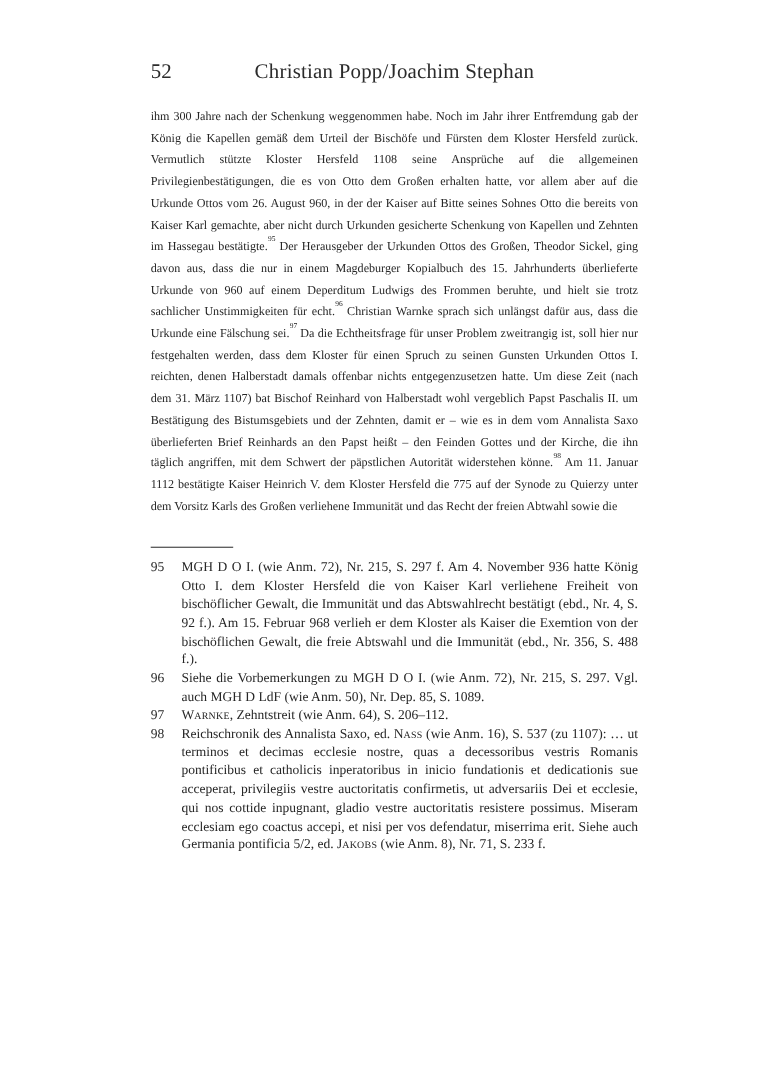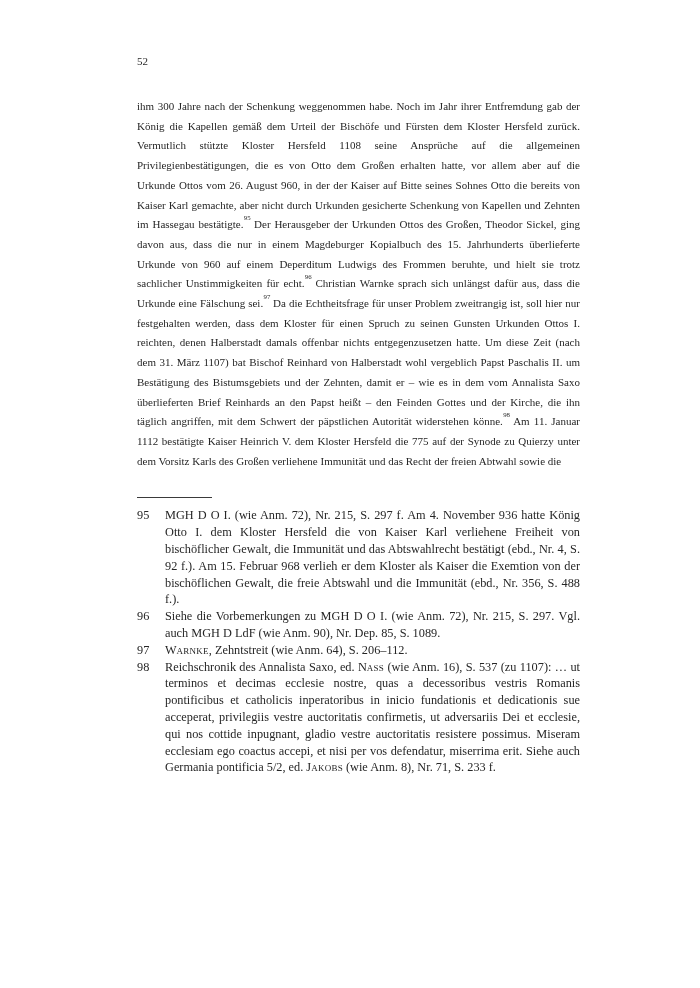--- a/index.html
+++ b/index.html
@@ -19,21 +19,21 @@
   .content {
     position: absolute;
     left: 137px;
     top: 55px;
     width: 443px;
   }
   .page-header {
     position: relative;
     width: 100%;
     height: 20px;
-    font-size: 11px;
+    font-size: 19px;
     color: #2b2b2b;
   }
   .page-number {
     position: absolute;
     left: 0;
     top: 0;
   }
   .running-head {
     position: absolute;
     left: 0;
@@ -82,34 +82,35 @@
   .sc { font-variant: small-caps; letter-spacing: 0.02em; }
 </style>
 </head>
 <body>
 
 <div class="page">
   <div class="content">
 
     <div class="page-header">
       <span class="page-number">52</span>
+      <span class="running-head">Christian Popp/Joachim Stephan</span>
     </div>
 
     <div class="body-text"><span>ihm 300 Jahre nach der Schenkung weggenommen habe. Noch im Jahr ihrer Entfremdung gab der König die Kapellen gemäß dem Urteil der Bischöfe und Fürsten dem Kloster Hersfeld zurück. Vermutlich stützte Kloster Hersfeld 1108 seine Ansprüche auf die allgemeinen Privilegienbestätigungen, die es von Otto dem Großen erhalten hatte, vor allem aber auf die Urkunde Ottos vom 26. August 960, in der der Kaiser auf Bitte seines Sohnes Otto die bereits von Kaiser Karl gemachte, aber nicht durch Urkunden gesicherte Schenkung von Kapellen und Zehnten im Hassegau bestätigte.</span><sup>95</sup><span> Der Herausgeber der Urkunden Ottos des Großen, Theodor Sickel, ging davon aus, dass die nur in einem Magdeburger Kopialbuch des 15. Jahrhunderts überlieferte Urkunde von 960 auf einem Deperditum Ludwigs des Frommen beruhte, und hielt sie trotz sachlicher Unstimmigkeiten für echt.</span><sup>96</sup><span> Christian Warnke sprach sich unlängst dafür aus, dass die Urkunde eine Fälschung sei.</span><sup>97</sup><span> Da die Echtheitsfrage für unser Problem zweitrangig ist, soll hier nur festgehalten werden, dass dem Kloster für einen Spruch zu seinen Gunsten Urkunden Ottos I. reichten, denen Halberstadt damals offenbar nichts entgegenzusetzen hatte. Um diese Zeit (nach dem 31. März 1107) bat Bischof Reinhard von Halberstadt wohl vergeblich Papst Paschalis II. um Bestätigung des Bistumsgebiets und der Zehnten, damit er – wie es in dem vom Annalista Saxo überlieferten Brief Reinhards an den Papst heißt – den Feinden Gottes und der Kirche, die ihn täglich angriffen, mit dem Schwert der päpstlichen Autorität widerstehen könne.</span><sup>98</sup><span> Am 11. Januar 1112 bestätigte Kaiser Heinrich V. dem Kloster Hersfeld die 775 auf der Synode zu Quierzy unter dem Vorsitz Karls des Großen verliehene Immunität und das Recht der freien Abtwahl sowie die</span></div>
 
     <div class="footnote-separator"></div>
 
     <div class="footnotes">
         <div class="footnote">
           <span class="fn-num">95</span>
           <div class="fn-text"><span>MGH D O I. (wie Anm. 72), Nr. 215, S. 297 f. Am 4. November 936 hatte König Otto I. dem Kloster Hersfeld die von Kaiser Karl verliehene Freiheit von bischöflicher Gewalt, die Immunität und das Abtswahlrecht bestätigt (ebd., Nr. 4, S. 92 f.). Am 15. Februar 968 verlieh er dem Kloster als Kaiser die Exemtion von der bischöflichen Gewalt, die freie Abtswahl und die Immunität (ebd., Nr. 356, S. 488 f.).</span></div>
         </div>
         <div class="footnote">
           <span class="fn-num">96</span>
-          <div class="fn-text"><span>Siehe die Vorbemerkungen zu MGH D O I. (wie Anm. 72), Nr. 215, S. 297. Vgl. auch MGH D LdF (wie Anm. 90), Nr. Dep. 85, S. 1089.</span></div>
+          <div class="fn-text"><span>Siehe die Vorbemerkungen zu MGH D O I. (wie Anm. 72), Nr. 215, S. 297. Vgl. auch MGH D LdF (wie Anm. 50), Nr. Dep. 85, S. 1089.</span></div>
         </div>
         <div class="footnote">
           <span class="fn-num">97</span>
           <div class="fn-text"><span>W</span><span class="sc">arnke</span><span>, Zehntstreit (wie Anm. 64), S. 206–112.</span></div>
         </div>
         <div class="footnote">
           <span class="fn-num">98</span>
           <div class="fn-text"><span>Reichschronik des Annalista Saxo, ed. N</span><span class="sc">ass</span><span> (wie Anm. 16), S. 537 (zu 1107): … </span><span class="it">ut terminos et decimas ecclesie nostre, quas a decessoribus vestris Romanis pontificibus et catholicis inperatoribus in inicio fundationis et dedicationis sue acceperat, privilegiis vestre auctoritatis confirmetis, ut adversariis Dei et ecclesie, qui nos cottide inpugnant, gladio vestre auctoritatis resistere possimus. Miseram ecclesiam ego coactus accepi, et nisi per vos defendatur, miserrima erit.</span><span> Siehe auch Germania pontificia 5/2, ed. J</span><span class="sc">akobs</span><span> (wie Anm. 8), Nr. 71, S. 233 f.</span></div>
         </div>
       </div>

